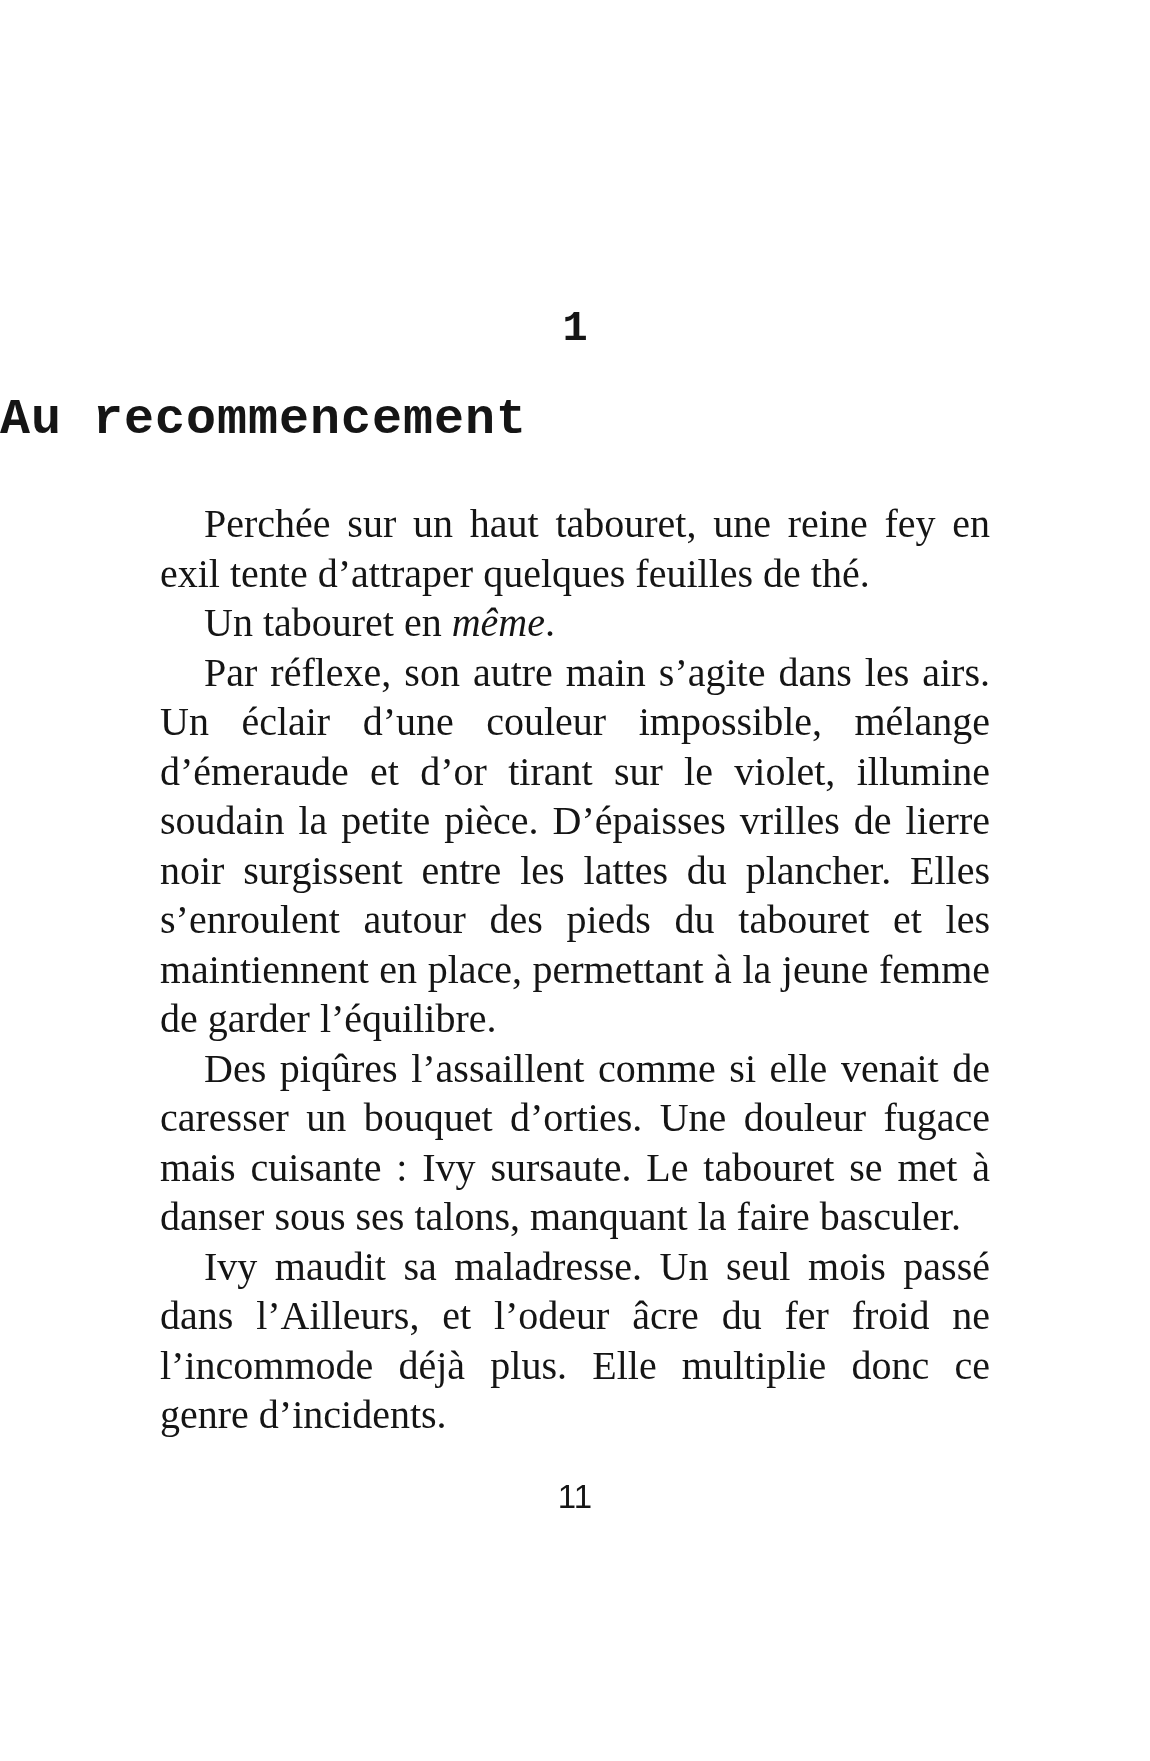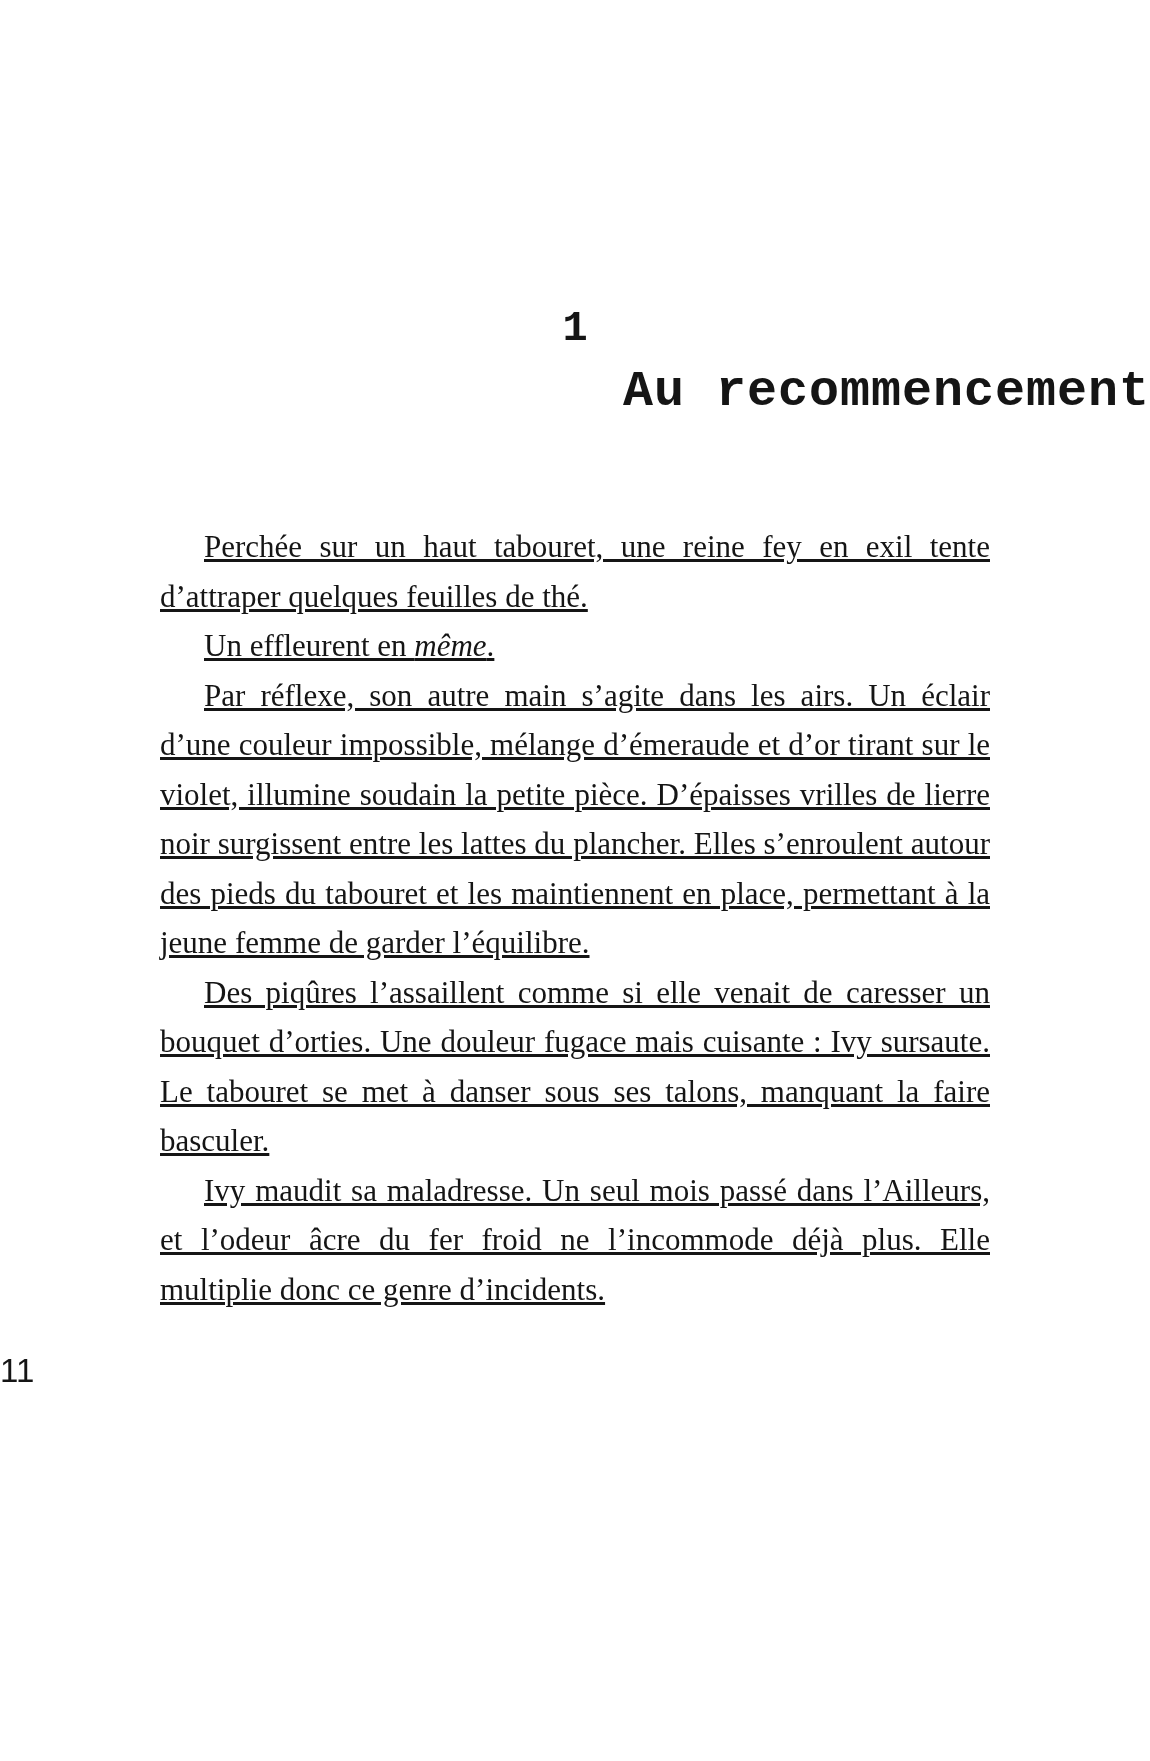--- a/index.html
+++ b/index.html
@@ -19,61 +19,61 @@
   .chapter-number {
     margin: 0;
     padding-top: 306px;
     text-align: center;
     font-family: "Liberation Mono", "DejaVu Sans Mono", monospace;
     font-weight: 700;
     font-size: 42px;
     line-height: 46px;
   }
   .chapter-title {
-    margin: 12px 0 0 0;
-    text-align: right;
+    margin: 40px 0 0 0;
+    text-align: left;
     font-family: "Liberation Mono", "DejaVu Sans Mono", monospace;
     font-weight: 700;
     font-size: 50px;
     line-height: 56px;
     letter-spacing: 1px;
   }
   .body-text {
     width: 830px;
-    margin: 102px auto 0 auto;
+    margin: 51px auto 0 auto;
     text-align: justify;
     text-justify: inter-word;
     font-family: "Liberation Serif", "DejaVu Serif", serif;
-    font-size: 31px;
+    font-size: 40px;
     line-height: 49.5px;
     hyphens: none;
-    text-decoration: underline;
   }
   .body-text p {
     margin: 0;
     padding: 0;
     text-indent: 44px;
   }
   .body-text em {
     font-style: italic;
   }
   .page-number {
     margin: 38px 0 0 0;
+    text-align: center;
     font-family: "Liberation Sans", "DejaVu Sans", sans-serif;
     font-size: 33px;
     line-height: 38px;
   }
 </style>
 </head>
 <body>
 
 <div class="page" style="background: rgb(255, 255, 255); color: rgb(21, 21, 21);">
   <div class="chapter-number">1</div>
   <div class="chapter-title">Au recommencement</div>
   <div class="body-text">
       <p><span>Perchée sur un haut tabouret, une reine fey en exil tente d’attraper quelques feuilles de thé.</span></p>
-      <p><span>Un effleurent en </span><em>même</em><span>.</span></p>
+      <p><span>Un tabouret en </span><em>même</em><span>.</span></p>
       <p><span>Par réflexe, son autre main s’agite dans les airs. Un éclair d’une couleur impossible, mélange d’émeraude et d’or tirant sur le violet, illumine soudain la petite pièce. D’épaisses vrilles de lierre noir surgissent entre les lattes du plancher. Elles s’enroulent autour des pieds du tabouret et les maintiennent en place, permettant à la jeune femme de garder l’équilibre.</span></p>
       <p><span>Des piqûres l’assaillent comme si elle venait de caresser un bouquet d’orties. Une douleur fugace mais cuisante&nbsp;: Ivy sursaute. Le tabouret se met à danser sous ses talons, manquant la faire basculer.</span></p>
       <p><span>Ivy maudit sa maladresse. Un seul mois passé dans l’Ailleurs, et l’odeur âcre du fer froid ne l’incommode déjà plus. Elle multiplie donc ce genre d’incidents.</span></p>
     </div>
   <div class="page-number">11</div>
 </div>
 
 </body></html>

